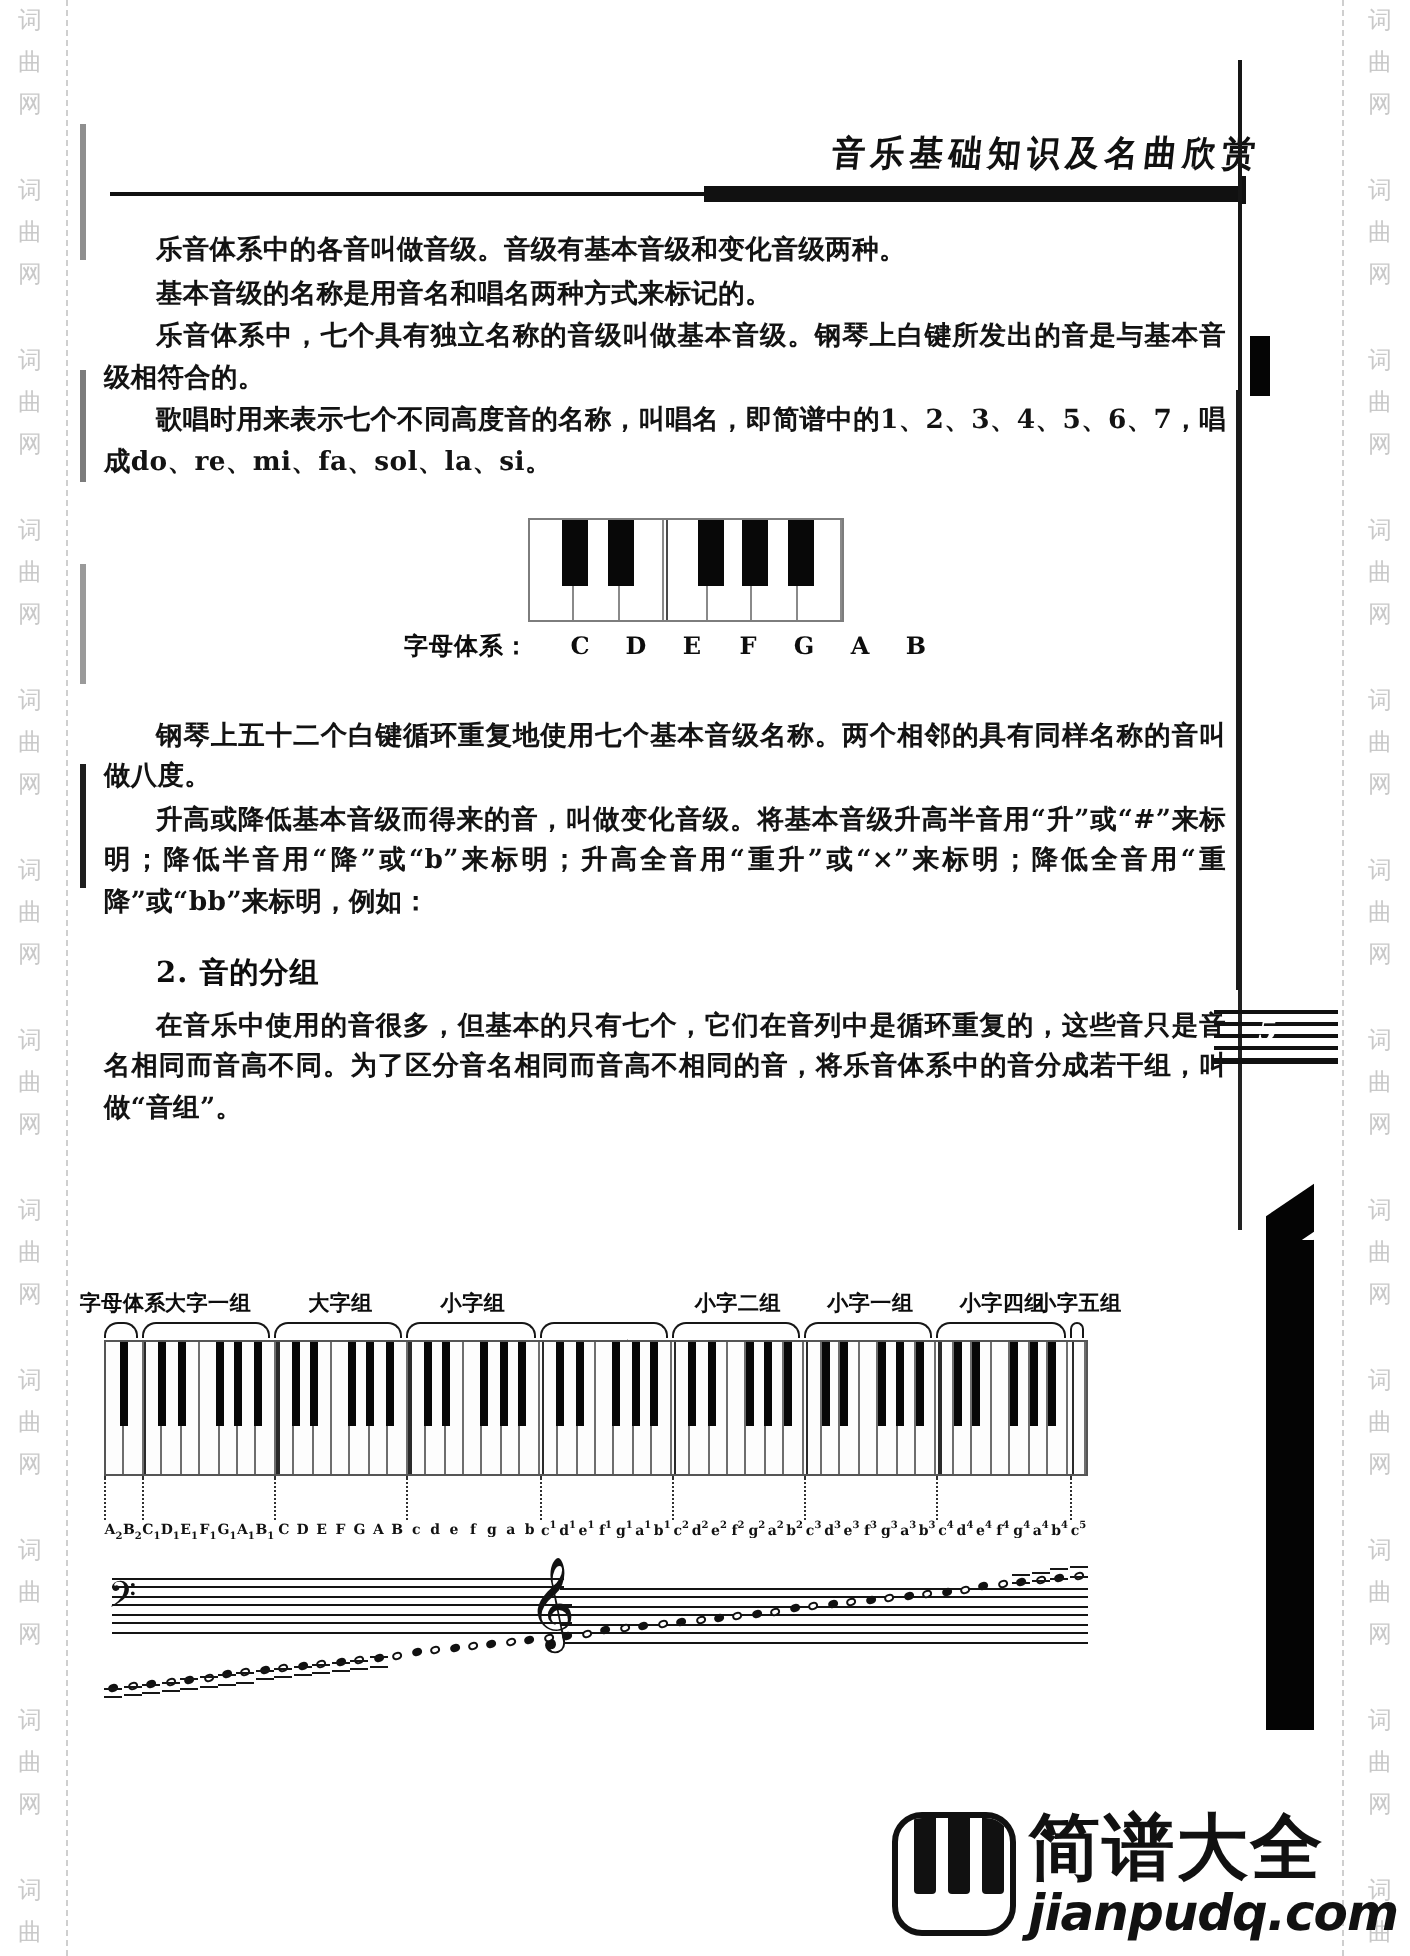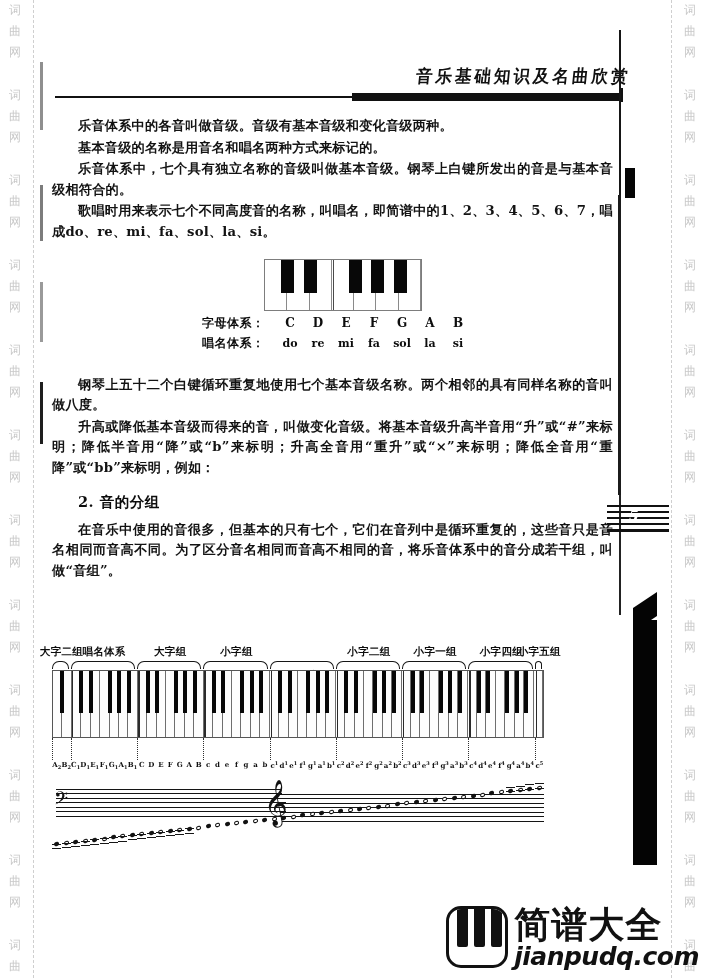--- a/index.html
+++ b/index.html
@@ -133,21 +133,21 @@
     font-weight: bold;
     text-align: center;
     line-height: 19px;
     margin: 0;
     letter-spacing: 0.5px;
   }
   .example-line sup { font-size: 9px; vertical-align: super; }
   #example-block { margin: 8px 0 4px 0; padding-right: 20px; }
 
   
-  #fig-small { margin: 16px 0 22px 0; position: relative; height: 94px; }
+  #fig-small { margin: 16px 0 6px 0; position: relative; height: 94px; }
   #kb-small {
     position: absolute; left: 212px; top: 0;
     width: 158px; height: 52px;
     border: 1px solid #7d7d7d;
     background: #fff;
     display: flex;
   }
   #kb-small .wkey {
     flex: 1 1 0; height: 100%;
     border-right: 1px solid #8a8a8a;
@@ -513,52 +513,40 @@
         <div class="cells" id="letter-cells">
             <div>C</div>
             <div>D</div>
             <div>E</div>
             <div>F</div>
             <div>G</div>
             <div>A</div>
             <div>B</div>
           </div>
       </div>
-      <div class="small-label-row r2">
-        <div class="lab">唱名体系：</div>
-        <div class="cells" id="solfege-cells">
-            <div>do</div>
-            <div>re</div>
-            <div>mi</div>
-            <div>fa</div>
-            <div>sol</div>
-            <div>la</div>
-            <div>si</div>
-          </div>
-      </div>
     </div>
 
     <p class="para">钢琴上五十二个白键循环重复地使用七个基本音级名称。两个相邻的具有同样名称的音叫做八度。</p>
     <p class="para">升高或降低基本音级而得来的音，叫做变化音级。将基本音级升高半音用“升”或“#”来标明；降低半音用“降”或“b”来标明；升高全音用“重升”或“×”来标明；降低全音用“重降”或“bb”来标明，例如：</p>
 
     <div id="example-block">
     </div>
 
     <h3 class="section-head">
       <span>2.</span>
       <span>音的分组</span>
     </h3>
 
     <p class="para">在音乐中使用的音很多，但基本的只有七个，它们在音列中是循环重复的，这些音只是音名相同而音高不同。为了区分音名相同而音高不相同的音，将乐音体系中的音分成若干组，叫做“音组”。</p>
   </div>
 
   <div id="fig-big">
     <div id="group-labels">
-        <span style="left: 9.46154px;">大字二组</span>
-        <span style="left: 52.0385px;">唱名体系</span>
+        <span style="left: 9.46154px;">字母体系</span>
+        <span style="left: 52.0385px;">大字一组</span>
         <span style="left: 118.269px;">大字组</span>
         <span style="left: 184.5px;">小字组</span>
         <span style="left: 268px; margin-top: 24px;">小字一组</span>
         <span style="left: 316.962px;">小字二组</span>
         <span style="left: 383.192px;">小字一组</span>
         <span style="left: 449.423px;">小字四组</span>
         <span style="left: 487.269px;">小字五组</span>
       </div>
     <div id="braces">
         <div class="br" style="left: 0px; width: 16.9231px;"></div>

